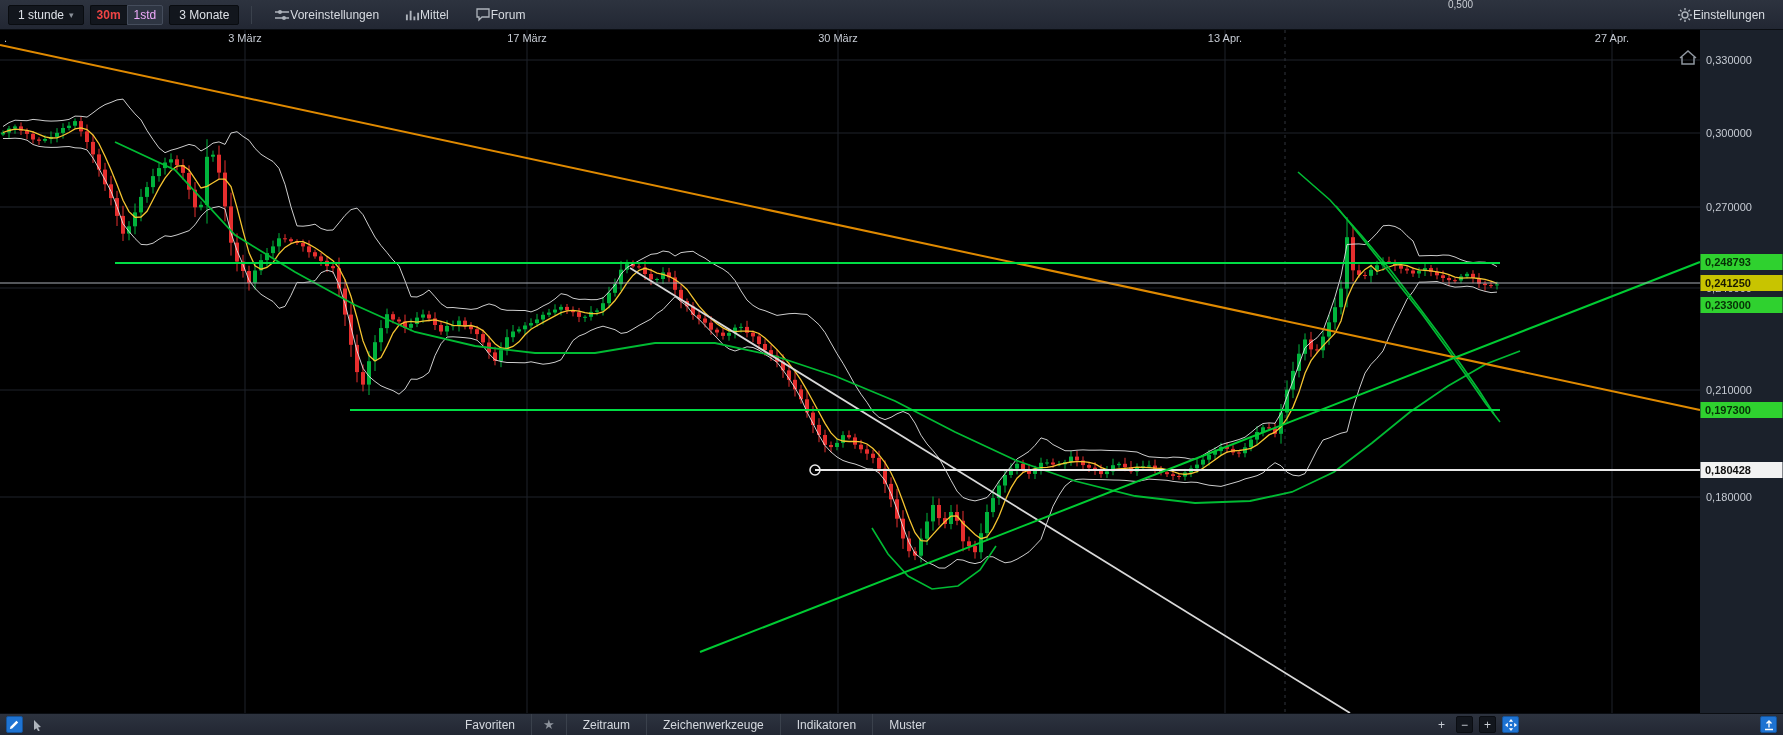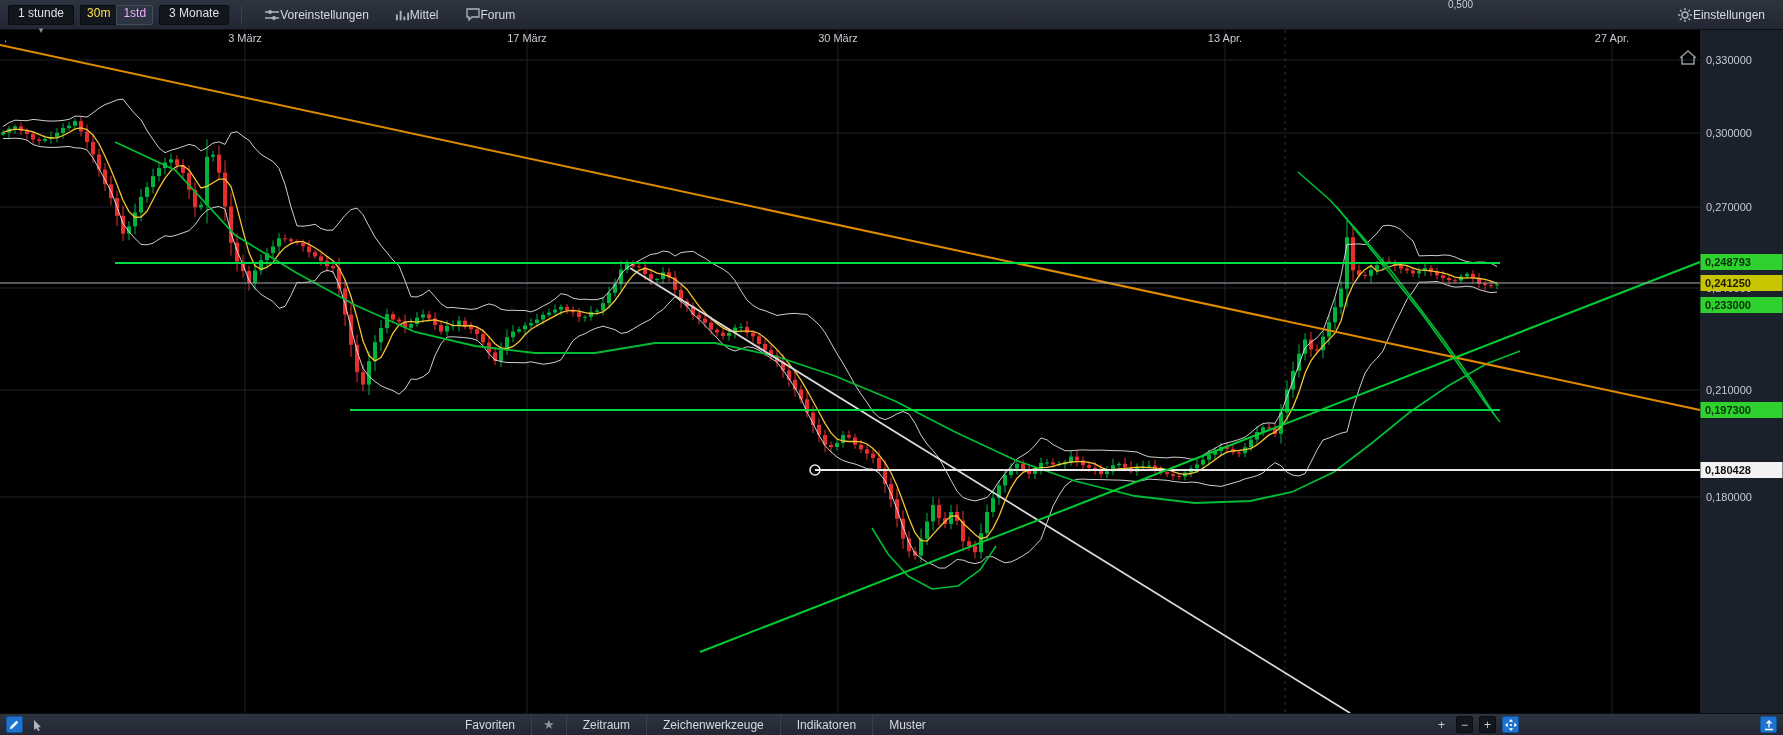--- a/index.html
+++ b/index.html
@@ -4,22 +4,22 @@
 <style>
   html,body{margin:0;padding:0;background:#000;width:1783px;height:735px;overflow:hidden;
             font-family:"Liberation Sans",sans-serif;}
   .app{width:1783px;height:735px;display:flex;flex-direction:column;background:#000;}
   
   .toolbar-top{height:30px;min-height:30px;background:linear-gradient(#2d333f,#222733);
     border-bottom:1px solid #0a0d12;display:flex;align-items:center;gap:6px;padding:0 8px;
     box-sizing:border-box;position:relative;z-index:5;}
   .tb-btn{background:#12161d;border:1px solid #090c10;color:#dde1e7;font-size:12px;height:20px;
     padding:0 9px;border-radius:2px;display:flex;align-items:center;gap:5px;cursor:pointer;
-    font-family:inherit;flex-direction:column;}
-  .tb-btn.i30{color:#fde047;font-weight:normal;padding:0 6px;border-right:none;border-radius:2px 0 0 2px;}
+    font-family:inherit;}
+  .tb-btn.i30{color:#ef4444;font-weight:bold;padding:0 6px;border-right:none;border-radius:2px 0 0 2px;}
   .tb-btn.i1h{color:#f0abfc;font-weight:normal;padding:0 6px;background:#2e3542;border-color:#454d5c;
     border-radius:0 2px 2px 0;margin-left:-6px;}
   .caret{font-size:9px;color:#8a9098;}
   .tb-sep{width:1px;height:18px;background:#3a414c;margin:0 6px;}
   .tb-item{background:transparent;border:none;color:#d7dbe1;font-size:12px;display:flex;
     align-items:center;padding:0 10px;height:100%;cursor:pointer;font-family:inherit;}
   .spacer{flex:1;}
   .partial-value{position:absolute;top:0px;left:1448px;font-size:10px;color:#c9cdd3;line-height:10px;}
   .ic{display:flex;align-items:center;}
   

